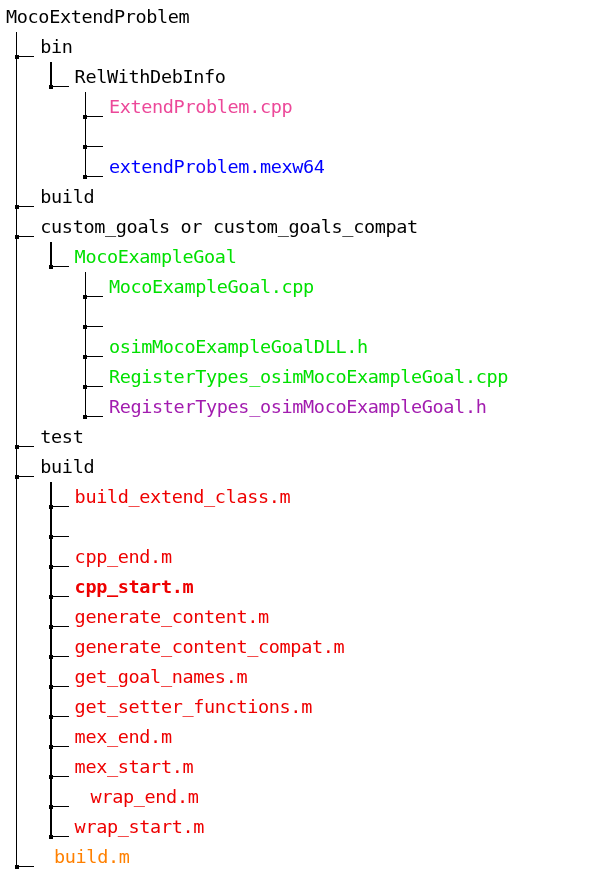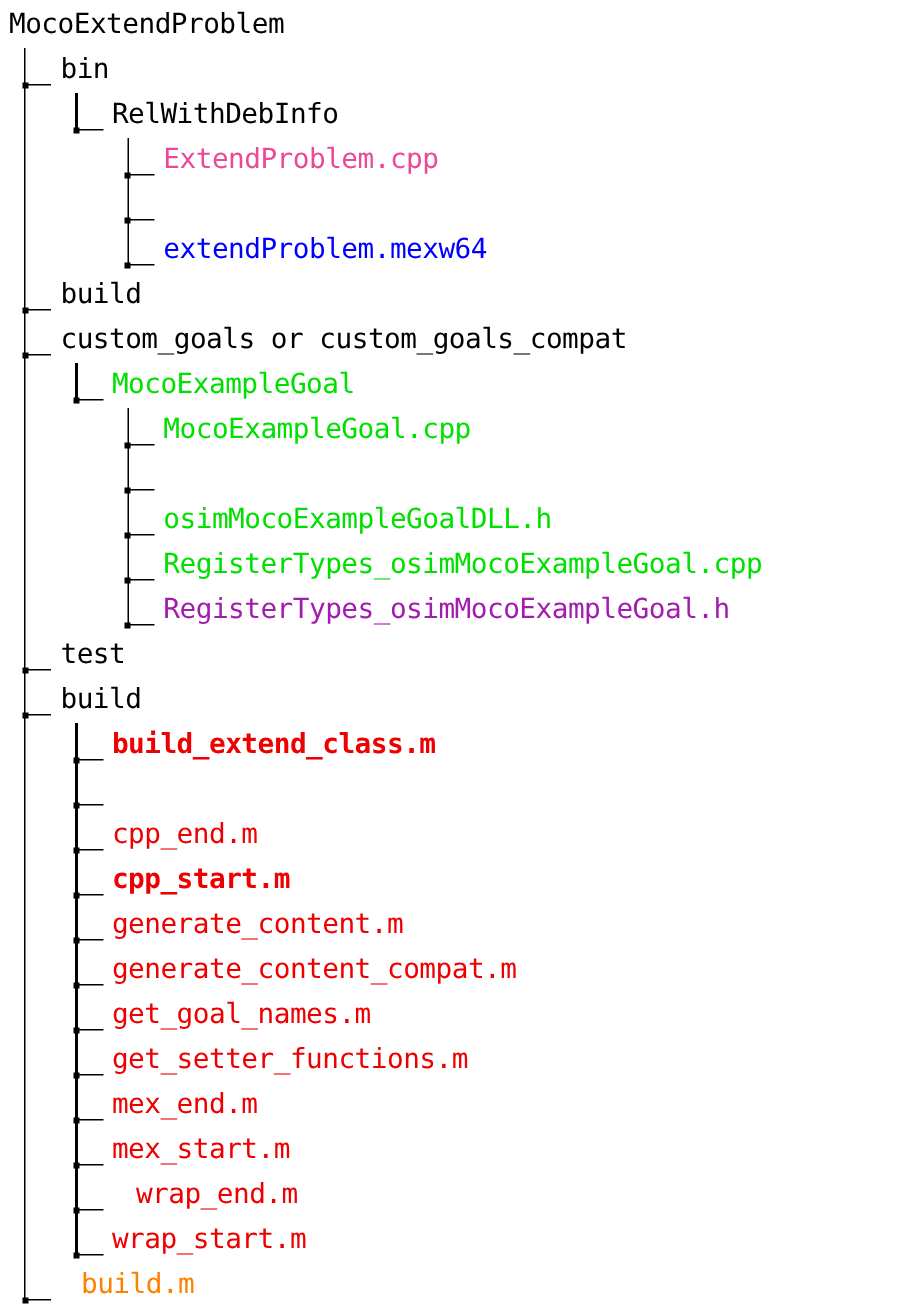--- a/index.html
+++ b/index.html
@@ -67,21 +67,21 @@
     <div class="dot" style="left: 83.1px; top: 414.5px;"></div>
     <div class="node" style="left: 108.9px; top: 392px; color: #a21caf;">RegisterTypes_osimMocoExampleGoal.h</div>
     <div class="hline" style="left: 16px; top: 446px; width: 18.3px;"></div>
     <div class="dot" style="left: 14.5px; top: 444.5px;"></div>
     <div class="node" style="left: 40.3px; top: 422px; color: rgb(0, 0, 0);">test</div>
     <div class="hline" style="left: 16px; top: 476px; width: 18.3px;"></div>
     <div class="dot" style="left: 14.5px; top: 474.5px;"></div>
     <div class="node" style="left: 40.3px; top: 452px; color: rgb(0, 0, 0);">build</div>
     <div class="hline" style="left: 50.3px; top: 506px; width: 18.3px;"></div>
     <div class="dot" style="left: 48.8px; top: 504.5px;"></div>
-    <div class="node" style="left: 74.6px; top: 482px; color: rgb(238, 0, 0); font-weight: bold;">build_extend_class.m</div>
+    <div class="node" style="left: 74.6px; top: 482px; color: rgb(238, 0, 0);">build_extend_class.m</div>
     <div class="hline" style="left: 50.3px; top: 536px; width: 18.3px;"></div>
     <div class="dot" style="left: 48.8px; top: 534.5px;"></div>
     <div class="hline" style="left: 50.3px; top: 566px; width: 18.3px;"></div>
     <div class="dot" style="left: 48.8px; top: 564.5px;"></div>
     <div class="node" style="left: 74.6px; top: 542px; color: rgb(238, 0, 0);">cpp_end.m</div>
     <div class="hline" style="left: 50.3px; top: 596px; width: 18.3px;"></div>
     <div class="dot" style="left: 48.8px; top: 594.5px;"></div>
     <div class="node" style="left: 74.6px; top: 572px; color: rgb(238, 0, 0); font-weight: bold;">cpp_start.m</div>
     <div class="hline" style="left: 50.3px; top: 626px; width: 18.3px;"></div>
     <div class="dot" style="left: 48.8px; top: 624.5px;"></div>

